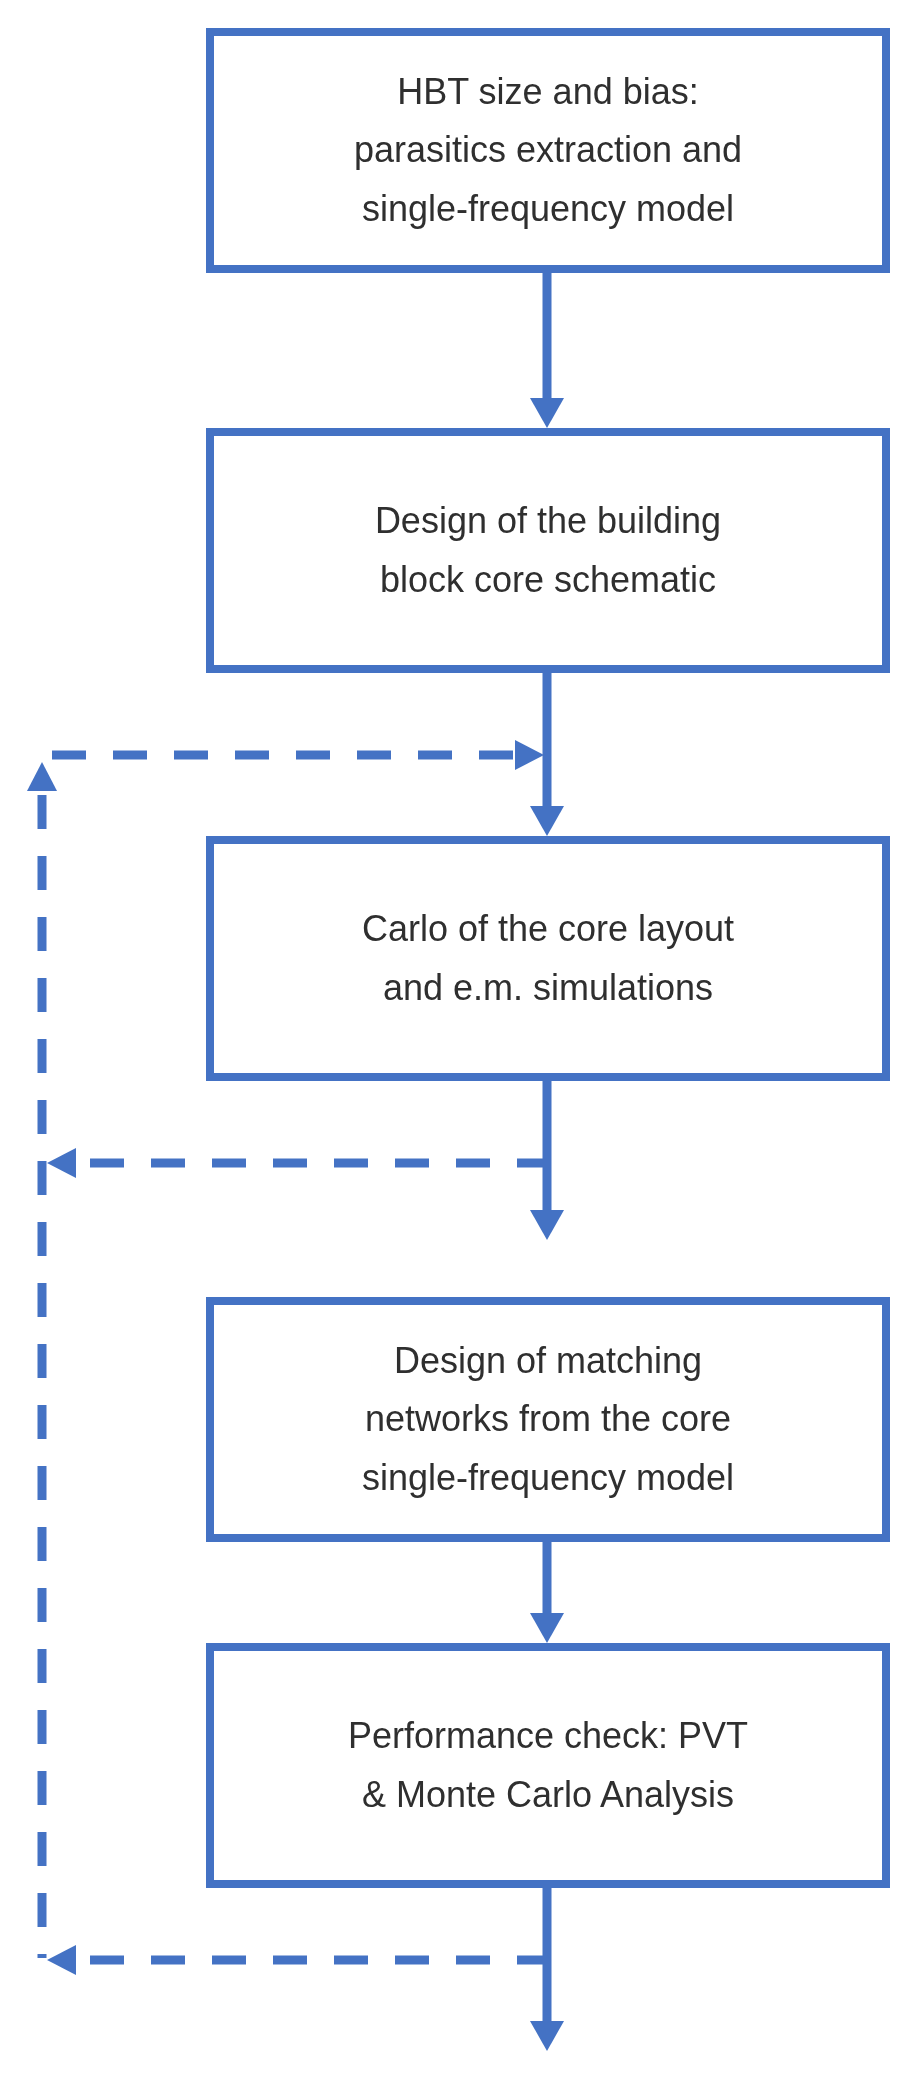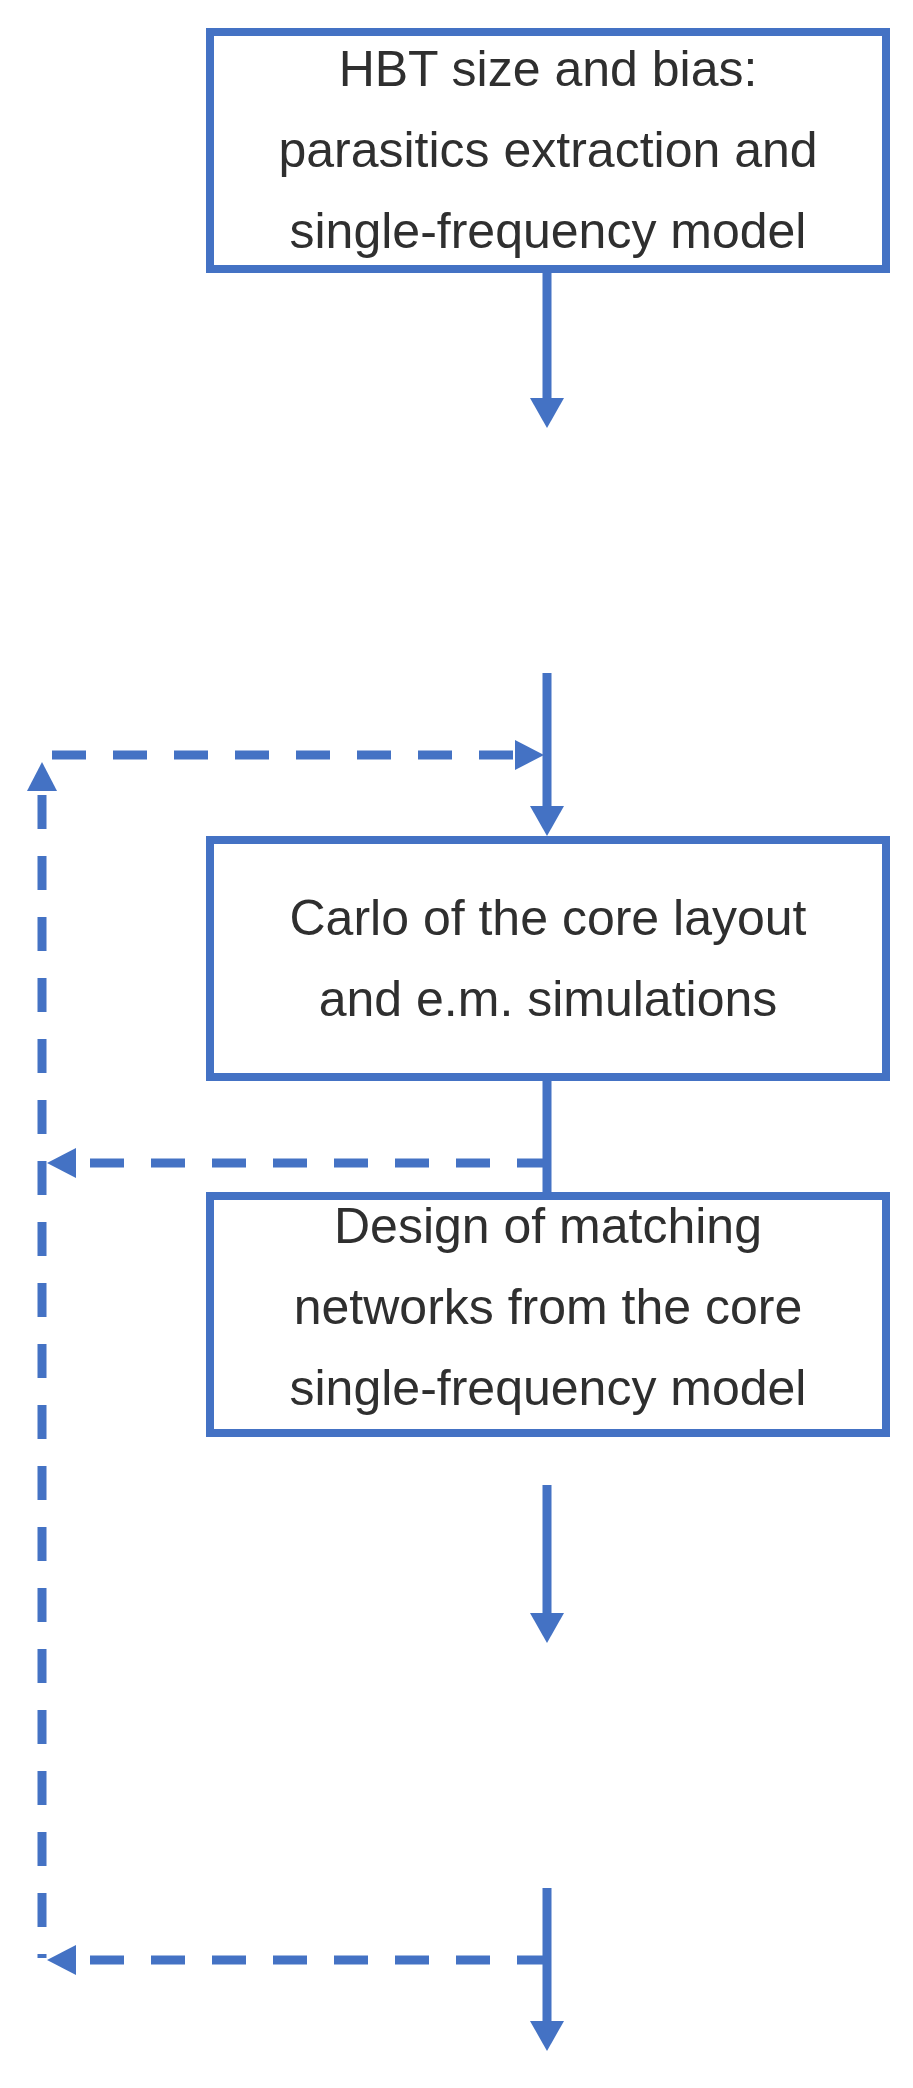--- a/index.html
+++ b/index.html
@@ -46,28 +46,28 @@
     height:245px;
     background:var(--bg);
     border:8px solid var(--accent);
     display:flex;
     align-items:center;
     justify-content:center;
     text-align:center;
   }
   .flow-box .box-label{
     white-space:pre-line;
-    font-size:50px;
+    font-size:36px;
     line-height:1.62;
     color:var(--text);
   }
   .box-1{top:28px;}
   .box-2{top:428px;}
   .box-3{top:836px;}
-  .box-4{top:1192px;align-items:flex-end;}
+  .box-4{top:1297px;}
   .box-5{top:1643px;}
 </style>
 </head>
 <body>
 
 <div class="canvas">
 
   <svg class="connector-layer" viewBox="0 0 913 2088" xmlns="http://www.w3.org/2000/svg">
 
     <g>
@@ -111,26 +111,34 @@
       <polygon class="head" points="47,1960 76,1945 76,1975"></polygon>
     </g>
   </svg>
 
   <div class="flow-box box-1">
     <span class="box-label">HBT size and bias:
 parasitics extraction and
 single-frequency model</span>
   </div>
 
+  <div class="flow-box box-2">
+    <span class="box-label">Design of the building
+block core schematic</span>
+  </div>
 
   <div class="flow-box box-3">
     <span class="box-label">Carlo of the core layout
 and e.m. simulations</span>
   </div>
 
   <div class="flow-box box-4">
     <span class="box-label">Design of matching
 networks from the core
 single-frequency model</span>
   </div>
 
+  <div class="flow-box box-5">
+    <span class="box-label">Performance check: PVT
+&amp; Monte Carlo Analysis</span>
+  </div>
 
 </div>
 
 </body></html>

